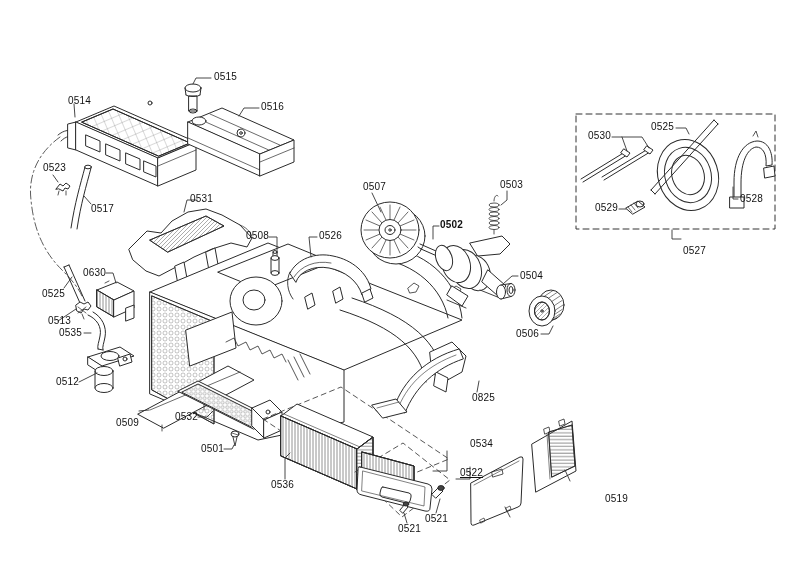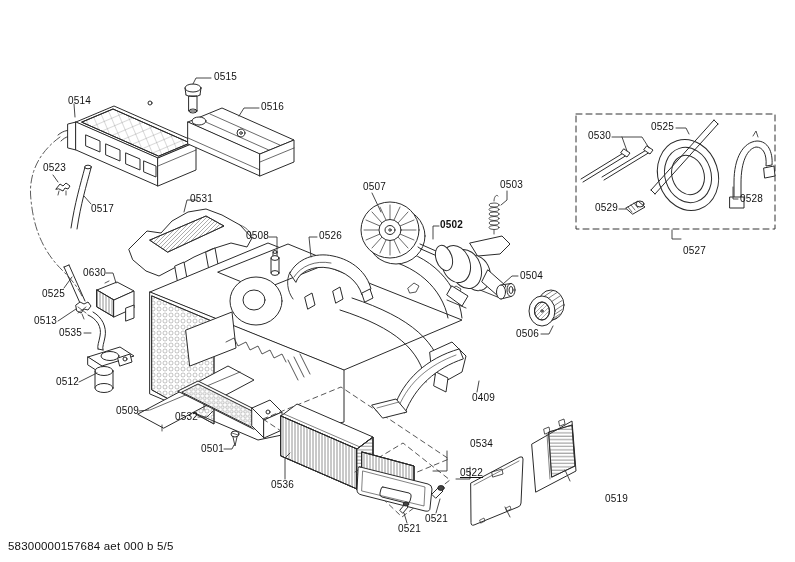--- a/index.html
+++ b/index.html
@@ -386,36 +386,35 @@
       <div class="part-label" style="left: 190px; top: 194px;">0531</div>
       <div class="part-label" style="left: 246px; top: 231px;">0508</div>
       <div class="part-label" style="left: 319px; top: 231px;">0526</div>
       <div class="part-label" style="left: 363px; top: 182px;">0507</div>
       <div class="part-label" style="left: 440px; top: 220px; font-weight: bold;">0502</div>
       <div class="part-label" style="left: 500px; top: 180px;">0503</div>
       <div class="part-label" style="left: 520px; top: 271px;">0504</div>
       <div class="part-label" style="left: 516px; top: 329px;">0506</div>
       <div class="part-label" style="left: 83px; top: 268px;">0630</div>
       <div class="part-label" style="left: 42px; top: 289px;">0525</div>
-      <div class="part-label" style="left: 34px; top: 316px;">0513</div>
+      <div class="part-label" style="left: 48px; top: 316px;">0513</div>
       <div class="part-label" style="left: 59px; top: 328px;">0535</div>
       <div class="part-label" style="left: 56px; top: 377px;">0512</div>
-      <div class="part-label" style="left: 116px; top: 406px;">0509</div>
+      <div class="part-label" style="left: 116px; top: 418px;">0509</div>
       <div class="part-label" style="left: 175px; top: 412px;">0532</div>
       <div class="part-label" style="left: 201px; top: 444px;">0501</div>
       <div class="part-label" style="left: 271px; top: 480px;">0536</div>
       <div class="part-label" style="left: 438px; top: 439px; padding-left: 32px;">0534</div>
       <div class="part-label" style="left: 460px; top: 468px; text-decoration: underline;">0522</div>
       <div class="part-label" style="left: 425px; top: 514px;">0521</div>
       <div class="part-label" style="left: 398px; top: 524px;">0521</div>
       <div class="part-label" style="left: 498px; top: 518px; margin-top: 48px;">0520</div>
       <div class="part-label" style="left: 561px; top: 494px; margin-left: 44px;">0519</div>
-      <div class="part-label" style="left: 472px; top: 393px;">0409</div>
+      <div class="part-label" style="left: 472px; top: 393px;">0825</div>
       <div class="part-label" style="left: 588px; top: 131px;">0530</div>
       <div class="part-label" style="left: 651px; top: 122px;">0525</div>
       <div class="part-label" style="left: 595px; top: 203px;">0529</div>
       <div class="part-label" style="left: 740px; top: 194px;">0528</div>
       <div class="part-label" style="left: 683px; top: 234px; margin-top: 12px;">0527</div>
     </div>
 
-<div class="footer-text">58300000157684 aet 000 b 5/5</div>
 
 </div>
 
 </body></html>

